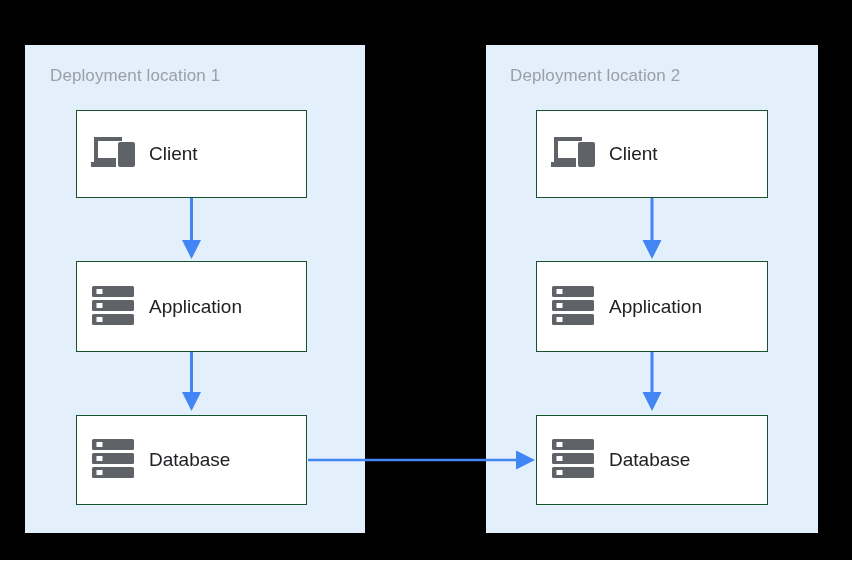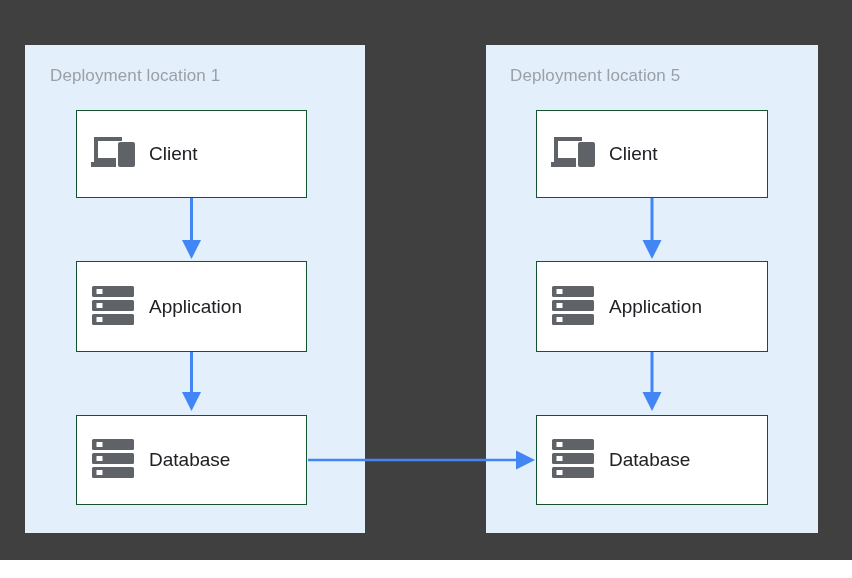--- a/index.html
+++ b/index.html
@@ -10,21 +10,21 @@
     width: 852px;
     height: 578px;
     background: #ffffff;
     font-family: "Liberation Sans", sans-serif;
     overflow: hidden;
   }
   #canvas {
     position: relative;
     width: 852px;
     height: 560px;
-    background: #404040;
+    background: #000000;
   }
   .zone {
     position: absolute;
     box-sizing: border-box;
     background: #e4effc;
   }
   .zone-label {
     position: absolute;
     font-size: 17px;
     line-height: 20px;
@@ -106,21 +106,21 @@
         <rect x="1" y="17" width="42" height="11" rx="1.5" fill="#5f6368"></rect>
         <rect x="5.5" y="20" width="6" height="5" fill="#ffffff"></rect>
         <rect x="1" y="31" width="42" height="11" rx="1.5" fill="#5f6368"></rect>
         <rect x="5.5" y="34" width="6" height="5" fill="#ffffff"></rect>
       </svg>
     </span>
     <span class="node-label">Database</span>
   </div>
 
   <div class="zone" style="left:486px; top:45px; width:332px; height:488px;"></div>
-  <div class="zone-label" style="left:510px; top:66px;">Deployment location 5</div>
+  <div class="zone-label" style="left:510px; top:66px;">Deployment location 2</div>
 
   <div class="node" style="left:536px; top:110px; width:232px; height:88px;">
     <span class="node-icon">
       <svg width="44" height="34" viewBox="0 0 44 34" aria-hidden="true">
         <path fill="#5f6368" d="M3 2 h28 v4 H7 v17 h18 v4 H3 z"></path>
         <path fill="#5f6368" d="M0 27 h25 v5 H0 z"></path>
         <path fill="#5f6368" d="M29 7 h13 a2 2 0 0 1 2 2 v21 a2 2 0 0 1 -2 2 h-13 a2 2 0 0 1 -2 -2 v-21 a2 2 0 0 1 2 -2 z
                                  M31 11 h9 v17 h-9 z"></path>
       </svg>
     </span>

